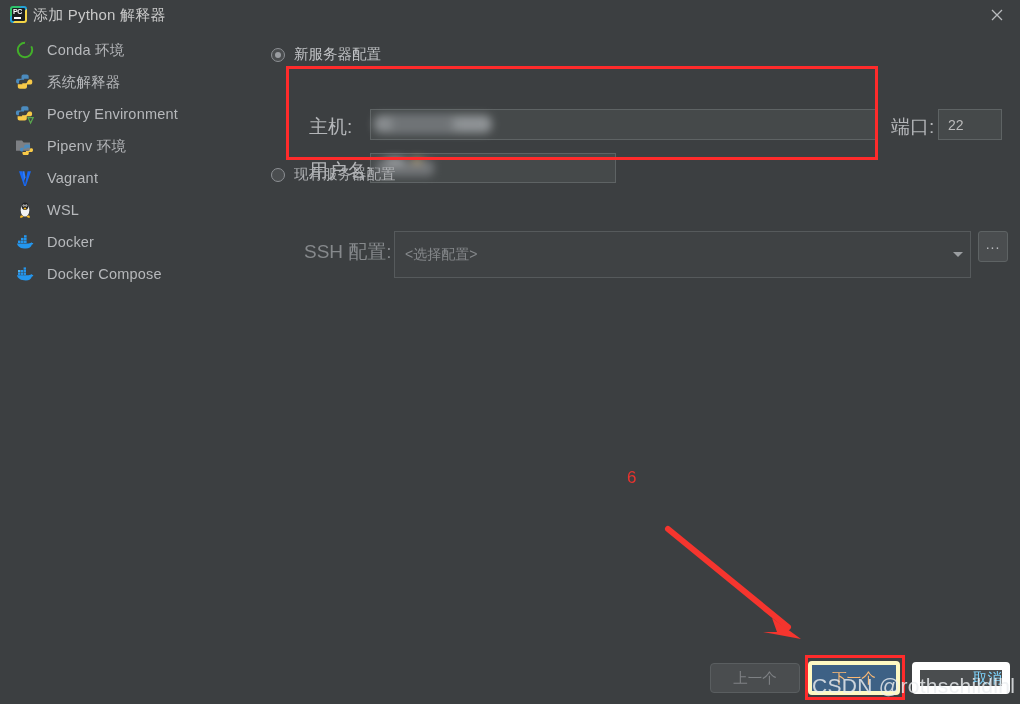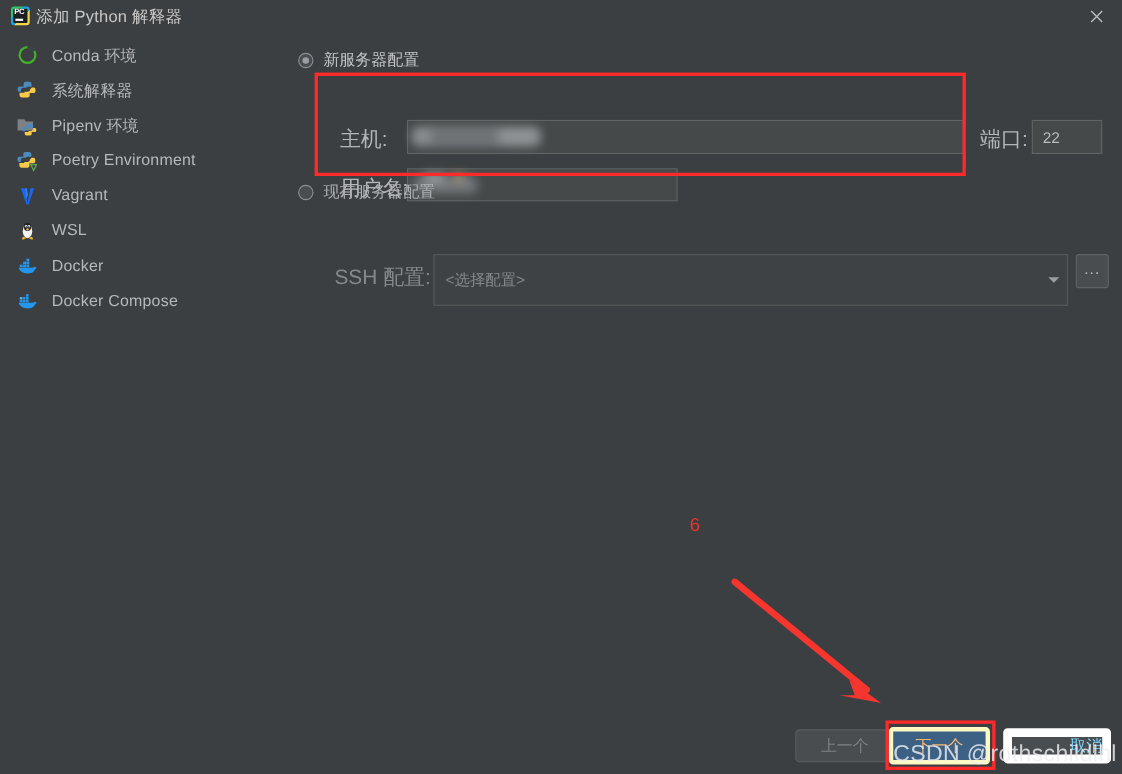--- a/index.html
+++ b/index.html
@@ -310,37 +310,37 @@
         <path d="M7.4 3.4h5.2c1.3 0 2.1.8 2.1 2v2.4h-4.6v1h-3c-1.3 0-2.1.9-2.1 2.1v1.6H3.6c-1 0-1.5-.9-1.5-2.4s.5-2.4 1.5-2.4h3.9V5.4c0-1.2.8-2 1.9-2z" fill="#4b8bbe"></path>
         <path d="M15 8.6h1.8c1 0 1.5.9 1.5 2.4s-.5 2.5-1.5 2.5H13v2.2c0 1.2-.8 2-1.9 2H5.9c-1.3 0-2.1-.8-2.1-2v-2.4h4.5v-1h3c1.3 0 2.1-.9 2.1-2.1z" fill="#f7c948"></path>
       </svg>
     </span>
     <span class="lbl">系统解释器</span>
   </div>
 
   <div class="side-item">
     <span class="ic">
       <svg width="22" height="22" viewBox="0 0 22 22">
+        <path d="M7.2 3.2h5.2c1.3 0 2.1.8 2.1 2v2.3H10v1h-3c-1.3 0-2.1.9-2.1 2.1v1.6H3.4c-1 0-1.5-.9-1.5-2.4s.5-2.4 1.5-2.4h3.8V5.2c0-1.2.8-2 1.9-2z" fill="#4b8bbe"></path>
+        <path d="M14.8 8.4h1.8c1 0 1.5.9 1.5 2.4s-.5 2.5-1.5 2.5h-3.8v2.2c0 1.2-.8 2-1.9 2H5.7c-1.3 0-2.1-.8-2.1-2v-2.3h4.5v-1h3c1.3 0 2.1-.9 2.1-2.1z" fill="#f7c948"></path>
+        <path d="M14 14.6l2.6 5.4 2.6-5.4z" fill="none" stroke="#5aa84f" stroke-width="1.2"></path>
+      </svg>
+    </span>
+    <span class="lbl">Poetry Environment</span>
+  </div>
+
+  <div class="side-item">
+    <span class="ic">
+      <svg width="22" height="22" viewBox="0 0 22 22">
         <path d="M2 5.5h6l1.6 2H16v8.2H2z" fill="#7d8084"></path>
         <path d="M10 9.5h4.5c1 0 1.6.6 1.6 1.6v1.7h-3.4v.8h-2.2c-1 0-1.6.7-1.6 1.6v1.2H7.2c-.8 0-1.2-.7-1.2-1.8s.4-1.8 1.2-1.8h3v-1.6c0-.9.6-1.7 1.8-1.7z" fill="#4b8bbe"></path>
         <path d="M16.4 13.3h1.4c.8 0 1.2.7 1.2 1.8s-.4 1.9-1.2 1.9h-3v1.6c0 .9-.6 1.5-1.5 1.5h-3.2c-1 0-1.6-.6-1.6-1.5v-1.7h3.4v-.8h2.3c1 0 1.6-.7 1.6-1.6z" fill="#f7c948"></path>
       </svg>
     </span>
     <span class="lbl">Pipenv 环境</span>
-  </div>
-
-  <div class="side-item">
-    <span class="ic">
-      <svg width="22" height="22" viewBox="0 0 22 22">
-        <path d="M7.2 3.2h5.2c1.3 0 2.1.8 2.1 2v2.3H10v1h-3c-1.3 0-2.1.9-2.1 2.1v1.6H3.4c-1 0-1.5-.9-1.5-2.4s.5-2.4 1.5-2.4h3.8V5.2c0-1.2.8-2 1.9-2z" fill="#4b8bbe"></path>
-        <path d="M14.8 8.4h1.8c1 0 1.5.9 1.5 2.4s-.5 2.5-1.5 2.5h-3.8v2.2c0 1.2-.8 2-1.9 2H5.7c-1.3 0-2.1-.8-2.1-2v-2.3h4.5v-1h3c1.3 0 2.1-.9 2.1-2.1z" fill="#f7c948"></path>
-        <path d="M14 14.6l2.6 5.4 2.6-5.4z" fill="none" stroke="#5aa84f" stroke-width="1.2"></path>
-      </svg>
-    </span>
-    <span class="lbl">Poetry Environment</span>
   </div>
 
 
   <div class="side-item">
     <span class="ic">
       <svg width="22" height="22" viewBox="0 0 22 22">
         <path d="M5 4.2h3.4L11 17.8 13.6 4.2H17L11.9 19h-1.8z" fill="#1868f2"></path>
         <path d="M8.6 4.2h1.8l1.1 6-1.6 4z" fill="#2d7dff"></path>
       </svg>
     </span>
@@ -439,21 +439,21 @@
     <span class="ph">&lt;选择配置&gt;</span>
     <span class="arrow">
         <i></i>
       </span>
   </div>
   <div class="dots-btn" style="left:716px; top:197px; width:30px; height:31px;">
     <span>...</span>
   </div>
 </div>
 
-<div class="btn ghost" style="left:710px; top:663px; width:90px; height:30px;margin-left:13px;">
+<div class="btn ghost" style="left:710px; top:663px; width:90px; height:30px;">
   <span>上一个</span>
 </div>
 <div class="btn primary" style="left:808px; top:661px; width:92px; height:34px;">
   <span>下一个</span>
 </div>
 <div class="btn focus" style="left:912px; top:662px; width:98px; height:32px;">
   <span>取消</span>
 </div>
 
 <div class="anno-box" style="left:286px; top:66px; width:592px; height:94px;"></div>

